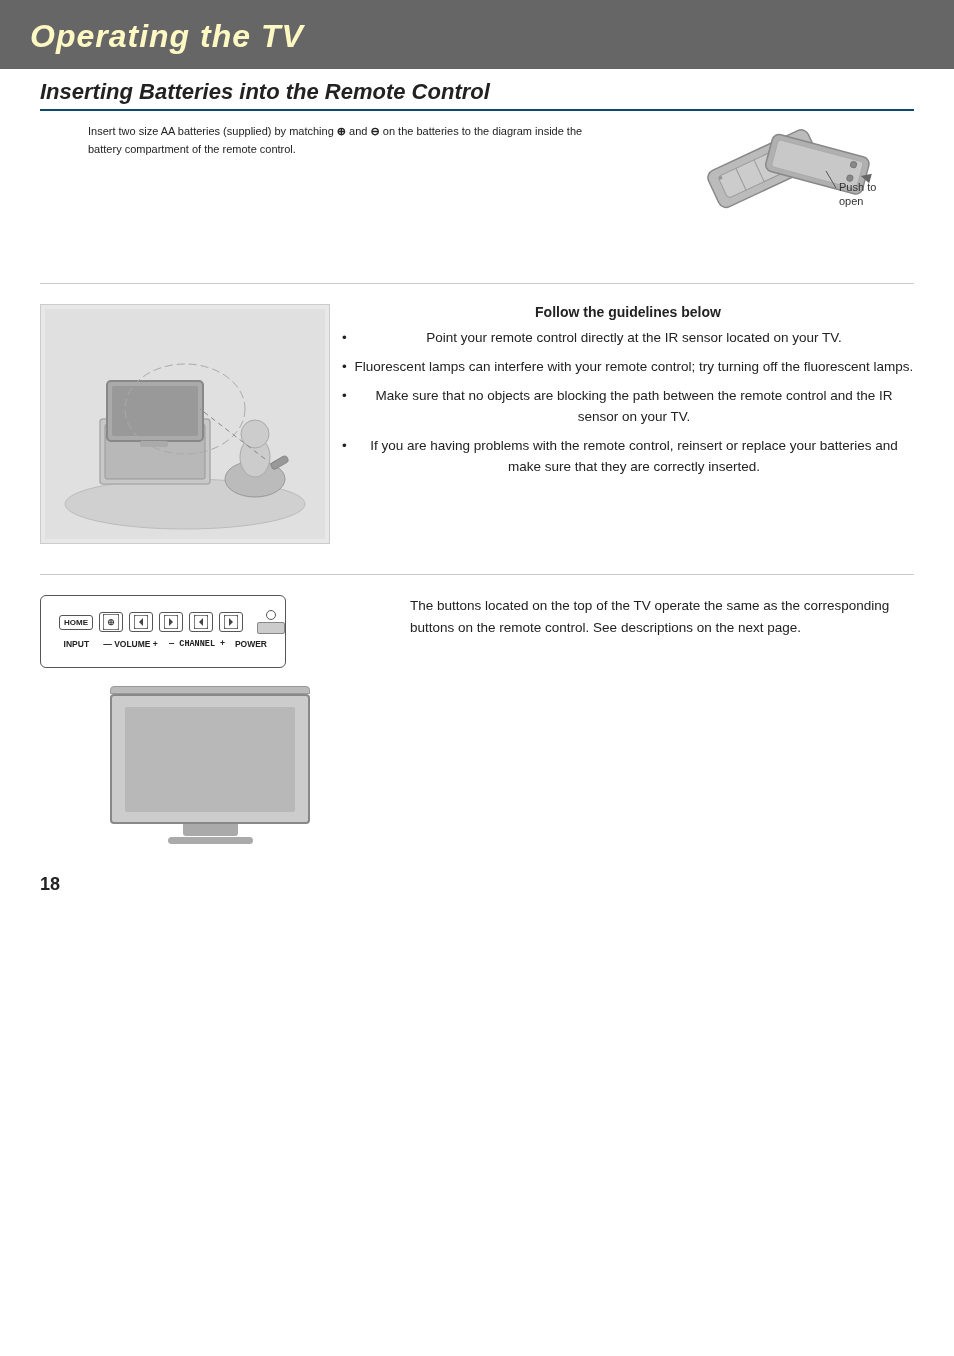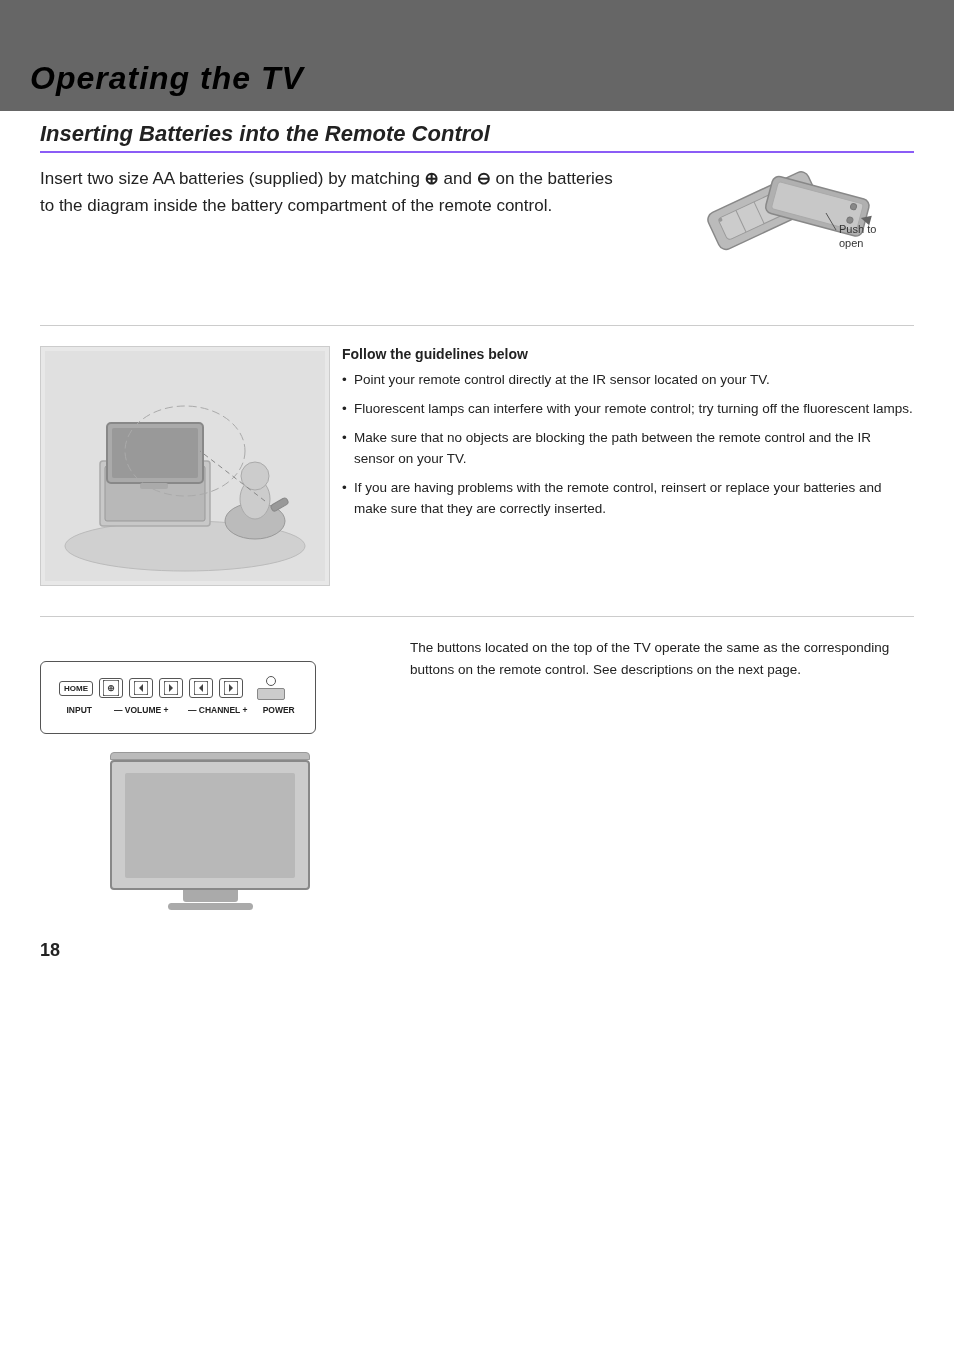--- a/index.html
+++ b/index.html
@@ -11,57 +11,58 @@
       width: 954px;
       min-height: 1356px;
       padding: 0;
     }
     .page-header {
       background: #666;
       padding: 18px 30px 14px 30px;
       margin-bottom: 0;
     }
     .page-header h1 {
-      color: #000000;
+      color: #fef9c3;
       font-size: 32px;
       font-style: italic;
       font-weight: bold;
       letter-spacing: 1px;
-      margin-top: 42px;
     }
     .page-content {
       padding: 10px 40px 30px 40px;
     }
     .section {
       margin-bottom: 30px;
     }
     .section-title {
       font-size: 22px;
       font-style: italic;
       font-weight: bold;
       color: #222;
-      border-bottom: 2px solid #8b5cf6;
+      border-bottom: 2px solid #0c4a6e;
       padding-bottom: 4px;
       margin-bottom: 12px;
     }
     .batteries-section {
       display: flex;
       align-items: flex-start;
       gap: 20px;
     }
     .batteries-text {
       flex: 1;
-      font-size: 17px;
+      font-size: 11px;
       line-height: 1.6;
+      margin-left: 48px;
     }
     .remote-section {
       display: flex;
       align-items: flex-start;
       gap: 12px;
       margin-top: 10px;
+      text-align: center;
     }
     .remote-image {
       width: 290px;
       flex-shrink: 0;
       background: #e8e8e8;
       height: 240px;
       border: 1px solid #ccc;
       display: flex;
       align-items: center;
       justify-content: center;
@@ -101,22 +102,21 @@
     }
     .tv-controls-image-area {
       width: 340px;
       flex-shrink: 0;
     }
     .tv-controls-panel {
       border: 1.5px solid #555;
       border-radius: 6px;
       padding: 14px 18px 18px 18px;
       background: #fff;
-      width: 276px;
-      margin-top: 24px;
+      width: 246px;
     }
     .btn-box {
       border: 1.5px solid #555;
       border-radius: 3px;
       padding: 2px 5px;
       font-size: 9px;
       font-weight: bold;
       white-space: nowrap;
       display: flex;
       align-items: center;
@@ -310,21 +310,21 @@
 
             <div style="margin-left:8px; display:flex; flex-direction:column; align-items:center;">
               <div style="width:10px;height:10px;border-radius:50%;border:1.5px solid #555; margin-bottom:2px;"></div>
               <div style="width:28px; height:12px; background:#ccc; border:1px solid #888; border-radius:2px;"></div>
             </div>
           </div>
 
           <div style="display:flex; align-items:flex-end; margin-top:5px; font-size:8.5px; font-weight:bold; gap:8px;">
             <span style="width:42px; text-align:center;">INPUT</span>
             <span style="width:70px; text-align:center;">— VOLUME +</span>
-            <span style="width:72px; text-align:center;">— CHANNEL +</span>
+            <span style="width:72px; text-align:center;font-family:Liberation Mono, monospace;">— CHANNEL +</span>
             <span style="width:38px; text-align:center;">POWER</span>
           </div>
         </div>
 
         <div class="tv-diagram">
 
           <div style="width:200px; height:8px; background:#bbb; border-radius:4px 4px 0 0; border:1px solid #999; margin-top:10px;"></div>
 
           <div style="width:200px; height:130px; border:2.5px solid #888; background:#ccc; border-radius:4px; display:flex; align-items:center; justify-content:center;">
             <div style="width:170px; height:105px; background:#b8b8b8; border-radius:2px;"></div>

